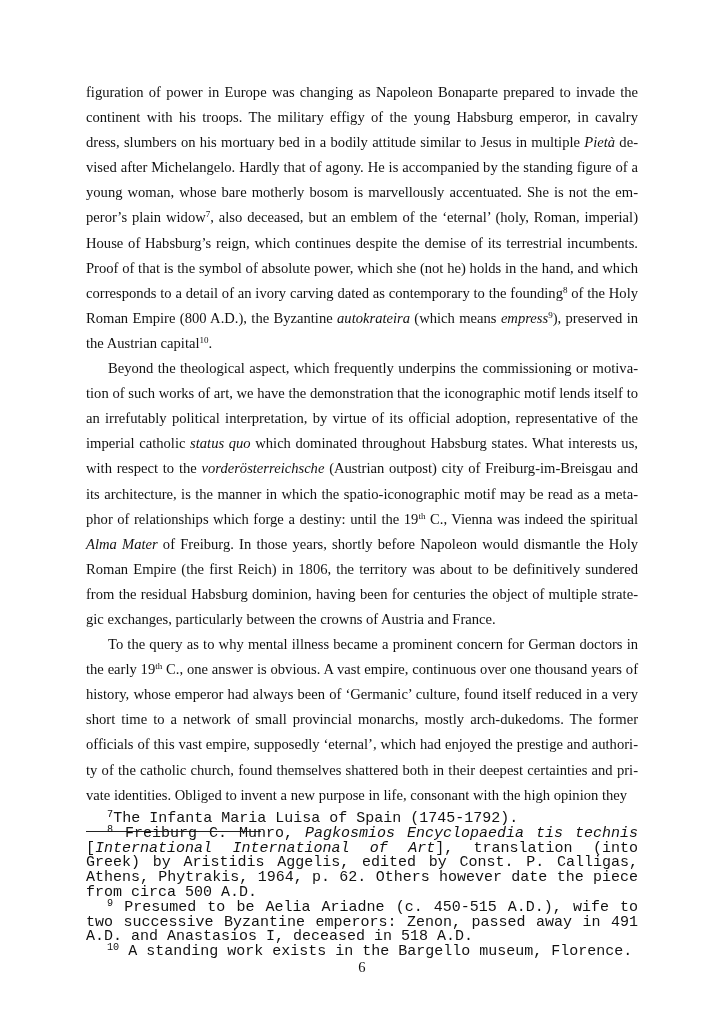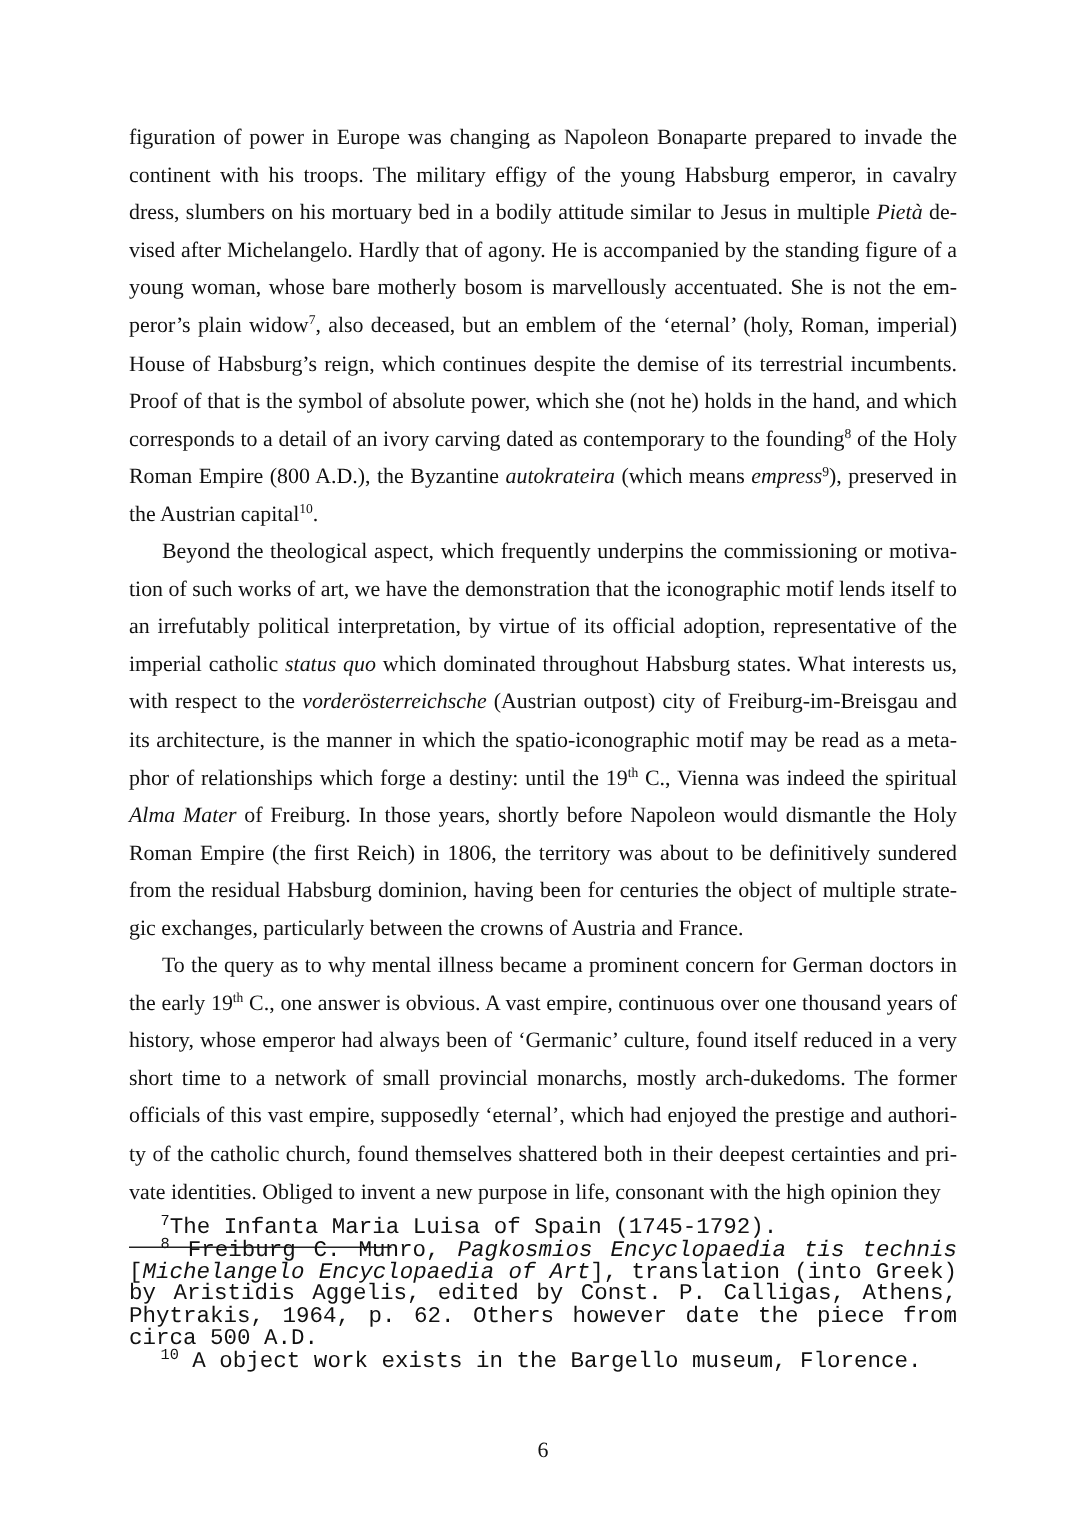--- a/index.html
+++ b/index.html
@@ -83,17 +83,18 @@
       <p class="cont"><span>figuration of power in Europe was changing as Napoleon Bonaparte prepared to invade the continent with his troops. The military effigy of the young Habsburg emperor, in cavalry dress, slumbers on his mortuary bed in a bodily attitude similar to Jesus in multiple </span><em>Pietà</em><span> de­vised after Michelangelo. Hardly that of agony. He is accompanied by the standing figure of a young woman, whose bare motherly bosom is marvellously accentuated. She is not the em­peror’s plain widow</span><sup>7</sup><span>, also deceased, but an emblem of the ‘eternal’ (holy, Roman, imperial) House of Habsburg’s reign, which continues despite the demise of its terrestrial  incumbents. Proof of that is the symbol of absolute power, which she (not he) holds in the hand, and which corresponds to a detail of an ivory carving dated as contemporary to the founding</span><sup>8</sup><span> of the Holy Roman Empire (800 A.D.), the Byzantine </span><em>autokrateira</em><span> (which means </span><em>empress</em><sup>9</sup><span>), preserved in the Austrian capital</span><sup>10</sup><span>.</span></p>
       <p><span>Beyond the theological aspect, which frequently underpins the commissioning or motiva­tion of such works of art, we have the demonstration that the iconographic motif lends itself to an irrefutably political interpretation, by virtue of its official adoption, representative of the imperial catholic </span><em>status quo</em><span> which dominated throughout Habsburg states. What interests us, with respect to the </span><em>vorderösterreichsche</em><span> (Austrian outpost) city of Freiburg-im-Breisgau and its architecture, is the manner in which the spatio-iconographic motif may be read as a meta­phor of relationships which forge a destiny: until the 19</span><sup>th</sup><span> C., Vienna was indeed the spiritual </span><em>Alma Mater</em><span> of Freiburg. In those years, shortly before Napoleon would dismantle the Holy Roman Empire (the first Reich) in 1806, the territory was about to be definitively sundered from the residual Habsburg dominion, having been for centuries the object of multiple strate­gic exchanges, particularly between the crowns of Austria and France.</span></p>
       <p><span>To the query as to why mental illness became a prominent concern for German doctors in the early 19</span><sup>th</sup><span> C., one answer is obvious. A vast empire, continuous over one thousand years of history, whose emperor had always been of ‘Germanic’ culture, found itself reduced in a very short time to a network of small provincial monarchs, mostly arch-dukedoms. The former officials of this vast empire, supposedly ‘eternal’, which had enjoyed the prestige and authori­ty of the catholic church, found themselves shattered both in their deepest certainties and pri­vate identities. Obliged to invent a new purpose in life, consonant with the high opinion they</span></p>
     </div>
 </div>
 
 <div class="footnote-rule"></div>
 
 <div class="footnotes" id="footnotes">
     <p><sup>7</sup><span>The Infanta Maria Luisa of Spain (1745-1792).</span></p>
-    <p><sup>8</sup><span> Freiburg C. Munro, </span><em>Pagkosmios Encyclopaedia tis technis</em><span> [</span><em>Michelangelo Encyclopaedia of Art</em><span>], translation (into Greek) by Aristidis Aggelis, edited by Const. P. Calligas, Athens, Phytrakis, 1964, p. 62. Others however date the piece from circa 500 A.D.</span></p>
-    <p><sup>10</sup><span> A object work exists in the Bargello museum, Florence.</span></p>
+    <p><sup>8</sup><span> Freiburg C. Munro, </span><em>Pagkosmios Encyclopaedia tis technis</em><span> [</span><em>International International of Art</em><span>], translation (into Greek) by Aristidis Aggelis, edited by Const. P. Calligas, Athens, Phytrakis, 1964, p. 62. Others however date the piece from circa 500 A.D.</span></p>
+    <p><sup>9</sup><span> Presumed to be Aelia Ariadne (c. 450-515 A.D.), wife to two successive Byzantine emperors: Zenon, passed away in 491 A.D. and Anastasios I, deceased in 518 A.D.</span></p>
+    <p><sup>10</sup><span> A standing work exists in the Bargello museum, Florence.</span></p>
   </div>
 
 <div class="page-number">6</div>
 
 </body></html>

